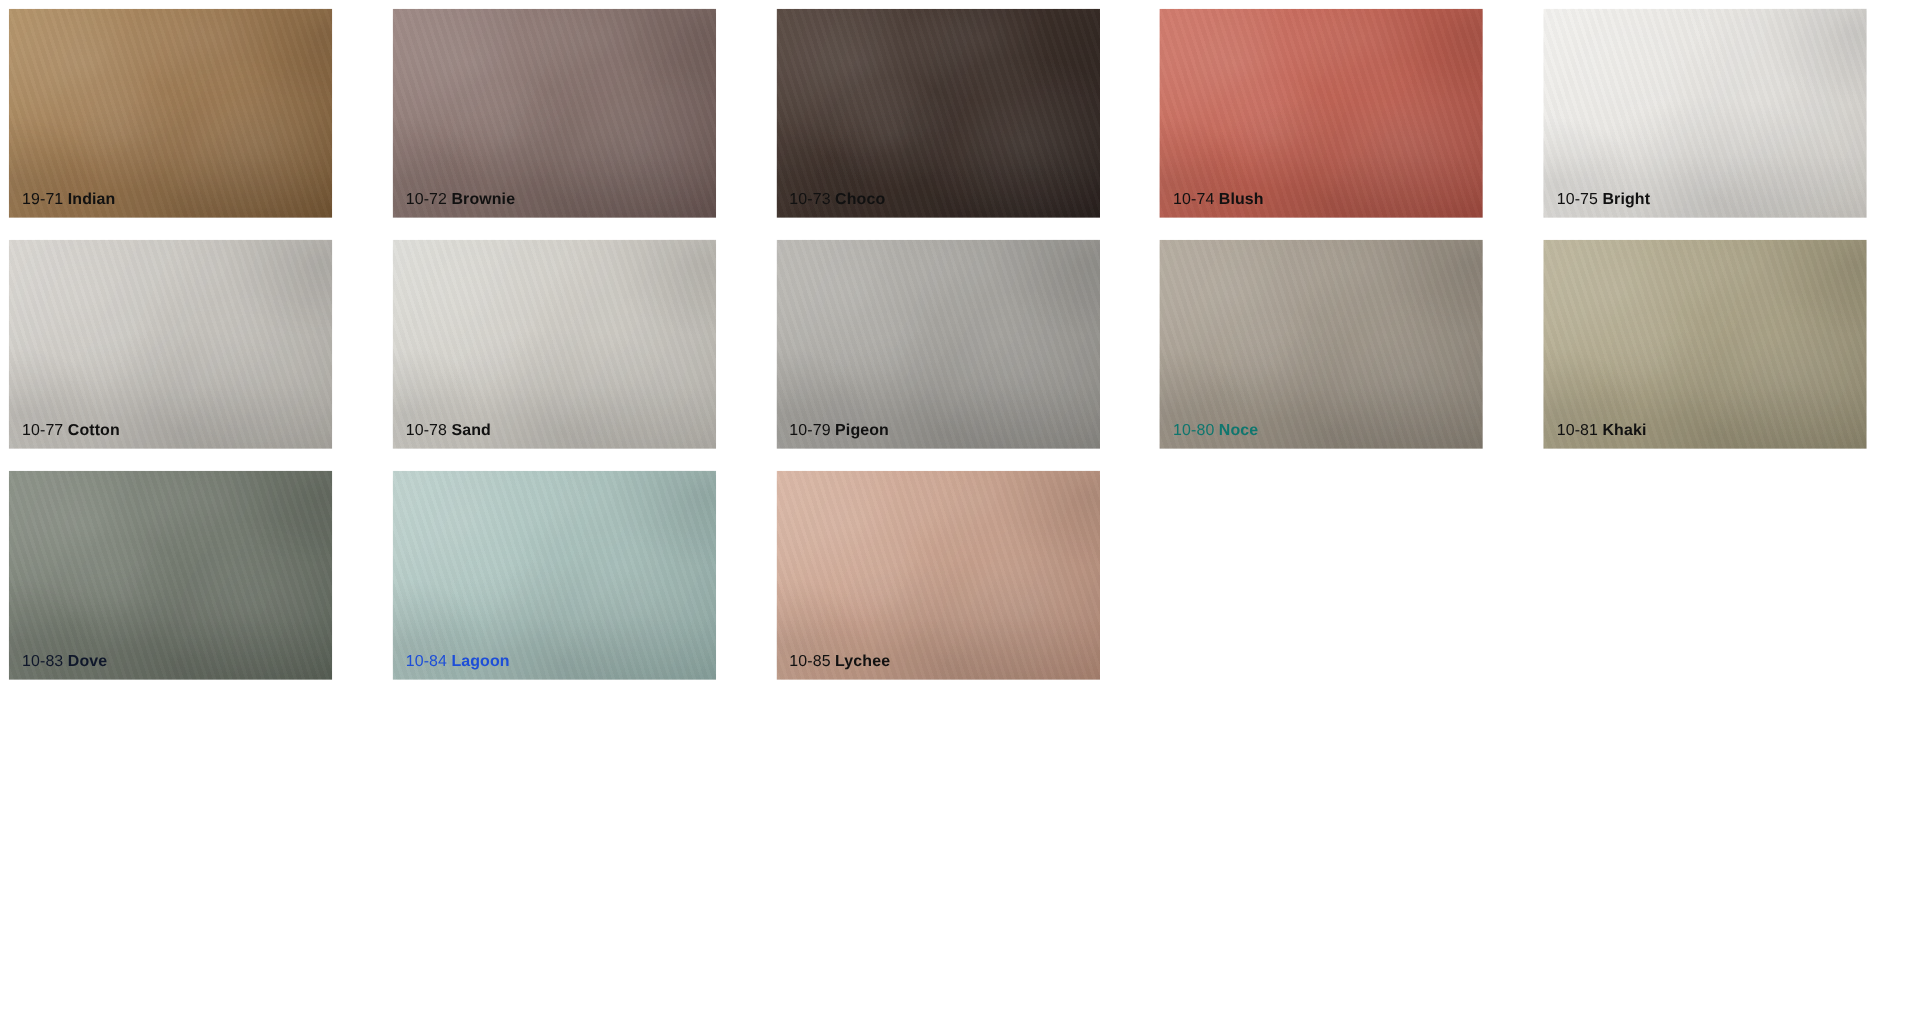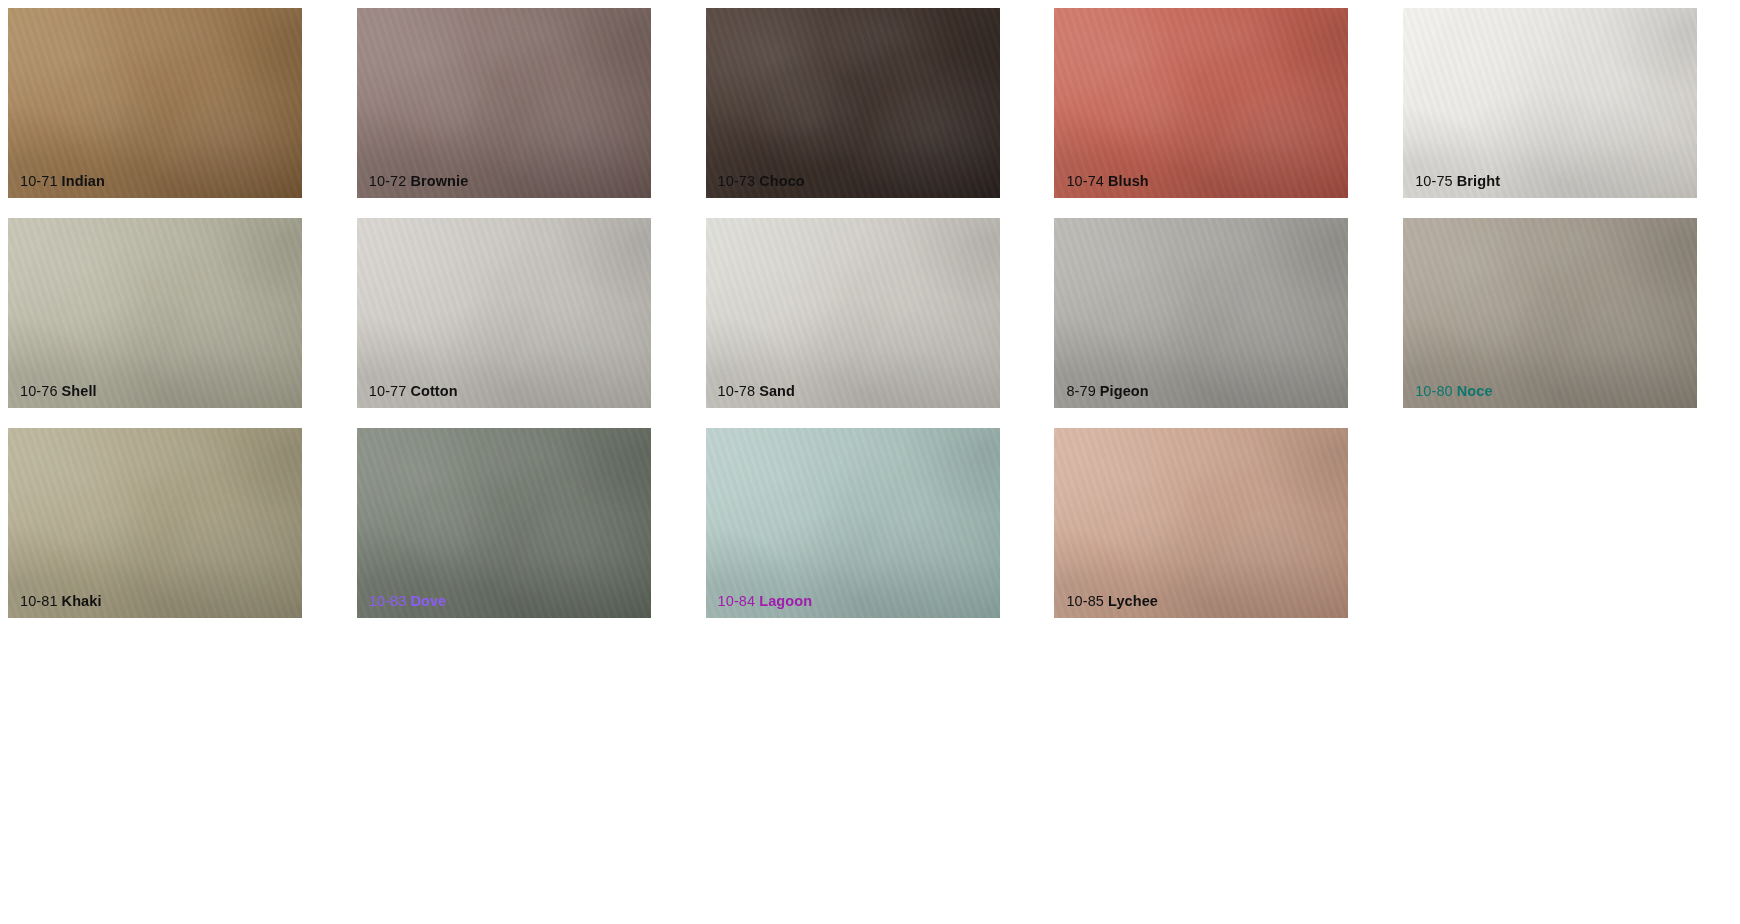--- a/index.html
+++ b/index.html
@@ -98,21 +98,21 @@
 </head>
 <body style="background: rgb(255, 255, 255);">
 
 <div id="swatch-grid" style="grid-template-columns: repeat(5, 1fr);">
     <div class="swatch">
       <div class="fill" style="background: linear-gradient(128deg, rgb(176, 143, 99) 0%, rgb(156, 120, 80) 45%, rgb(156, 120, 80) 62%, rgb(122, 90, 54) 100%);"></div>
       <div class="tex-a"></div>
       <div class="tex-b"></div>
       <div class="tex-c"></div>
       <div class="caption-shade"></div>
-      <div class="caption" style="color: rgb(17, 17, 17);"><span class="code">10-71</span><span class="name">Indian</span></div>
+      <div class="caption" style="color: rgb(17, 17, 17);"><span class="code">19-71</span><span class="name">Indian</span></div>
     </div>
     <div class="swatch">
       <div class="fill" style="background: linear-gradient(128deg, rgb(154, 132, 128) 0%, rgb(133, 112, 107) 45%, rgb(133, 112, 107) 62%, rgb(107, 87, 84) 100%);"></div>
       <div class="tex-a"></div>
       <div class="tex-b"></div>
       <div class="tex-c"></div>
       <div class="caption-shade"></div>
       <div class="caption" style="color: rgb(17, 17, 17);"><span class="code">10-72</span><span class="name">Brownie</span></div>
     </div>
     <div class="swatch">
@@ -133,28 +133,20 @@
     </div>
     <div class="swatch">
       <div class="fill" style="background: linear-gradient(128deg, rgb(242, 241, 238) 0%, rgb(231, 229, 225) 45%, rgb(231, 229, 225) 62%, rgb(214, 211, 205) 100%);"></div>
       <div class="tex-a"></div>
       <div class="tex-b"></div>
       <div class="tex-c"></div>
       <div class="caption-shade"></div>
       <div class="caption" style="color: rgb(17, 17, 17); text-align: right;"><span class="code">10-75</span><span class="name">Bright</span></div>
     </div>
     <div class="swatch">
-      <div class="fill" style="background: linear-gradient(128deg, rgb(198, 196, 179) 0%, rgb(181, 179, 160) 45%, rgb(181, 179, 160) 62%, rgb(161, 160, 141) 100%);"></div>
-      <div class="tex-a"></div>
-      <div class="tex-b"></div>
-      <div class="tex-c"></div>
-      <div class="caption-shade"></div>
-      <div class="caption" style="color: rgb(17, 17, 17);"><span class="code">10-76</span><span class="name">Shell</span></div>
-    </div>
-    <div class="swatch">
       <div class="fill" style="background: linear-gradient(128deg, rgb(216, 213, 208) 0%, rgb(200, 197, 191) 45%, rgb(200, 197, 191) 62%, rgb(181, 178, 171) 100%);"></div>
       <div class="tex-a"></div>
       <div class="tex-b"></div>
       <div class="tex-c"></div>
       <div class="caption-shade"></div>
       <div class="caption" style="color: rgb(17, 17, 17);"><span class="code">10-77</span><span class="name">Cotton</span></div>
     </div>
     <div class="swatch">
       <div class="fill" style="background: linear-gradient(128deg, rgb(222, 222, 217) 0%, rgb(208, 205, 198) 45%, rgb(208, 205, 198) 62%, rgb(189, 186, 179) 100%);"></div>
       <div class="tex-a"></div>
@@ -162,21 +154,21 @@
       <div class="tex-c"></div>
       <div class="caption-shade"></div>
       <div class="caption" style="color: rgb(17, 17, 17);"><span class="code">10-78</span><span class="name">Sand</span></div>
     </div>
     <div class="swatch">
       <div class="fill" style="background: linear-gradient(128deg, rgb(186, 184, 179) 0%, rgb(166, 164, 159) 45%, rgb(166, 164, 159) 62%, rgb(147, 145, 140) 100%);"></div>
       <div class="tex-a"></div>
       <div class="tex-b"></div>
       <div class="tex-c"></div>
       <div class="caption-shade"></div>
-      <div class="caption" style="color: rgb(17, 17, 17);"><span class="code">8-79</span><span class="name">Pigeon</span></div>
+      <div class="caption" style="color: rgb(17, 17, 17);"><span class="code">10-79</span><span class="name">Pigeon</span></div>
     </div>
     <div class="swatch">
       <div class="fill" style="background: linear-gradient(128deg, rgb(179, 170, 157) 0%, rgb(160, 151, 138) 45%, rgb(160, 151, 138) 62%, rgb(139, 131, 119) 100%);"></div>
       <div class="tex-a"></div>
       <div class="tex-b"></div>
       <div class="tex-c"></div>
       <div class="caption-shade"></div>
       <div class="caption" style="color: #0f766e;"><span class="code">10-80</span><span class="name">Noce</span></div>
     </div>
     <div class="swatch">
@@ -186,29 +178,29 @@
       <div class="tex-c"></div>
       <div class="caption-shade"></div>
       <div class="caption" style="color: rgb(17, 17, 17); text-align: right;"><span class="code">10-81</span><span class="name">Khaki</span></div>
     </div>
     <div class="swatch">
       <div class="fill" style="background: linear-gradient(128deg, rgb(135, 142, 131) 0%, rgb(115, 122, 111) 45%, rgb(115, 122, 111) 62%, rgb(95, 103, 92) 100%);"></div>
       <div class="tex-a"></div>
       <div class="tex-b"></div>
       <div class="tex-c"></div>
       <div class="caption-shade"></div>
-      <div class="caption" style="color: #8b5cf6; text-align: right;"><span class="code">10-83</span><span class="name">Dove</span></div>
+      <div class="caption" style="color: #0f172a; text-align: right;"><span class="code">10-83</span><span class="name">Dove</span></div>
     </div>
     <div class="swatch">
       <div class="fill" style="background: linear-gradient(128deg, rgb(189, 209, 205) 0%, rgb(169, 194, 189) 45%, rgb(169, 194, 189) 62%, rgb(147, 174, 169) 100%);"></div>
       <div class="tex-a"></div>
       <div class="tex-b"></div>
       <div class="tex-c"></div>
       <div class="caption-shade"></div>
-      <div class="caption" style="color: #a21caf;"><span class="code">10-84</span><span class="name">Lagoon</span></div>
+      <div class="caption" style="color: #1d4ed8;"><span class="code">10-84</span><span class="name">Lagoon</span></div>
     </div>
     <div class="swatch">
       <div class="fill" style="background: linear-gradient(128deg, rgb(217, 181, 163) 0%, rgb(201, 161, 141) 45%, rgb(201, 161, 141) 62%, rgb(181, 140, 121) 100%);"></div>
       <div class="tex-a"></div>
       <div class="tex-b"></div>
       <div class="tex-c"></div>
       <div class="caption-shade"></div>
       <div class="caption" style="color: rgb(17, 17, 17);"><span class="code">10-85</span><span class="name">Lychee</span></div>
     </div>
   </div>

